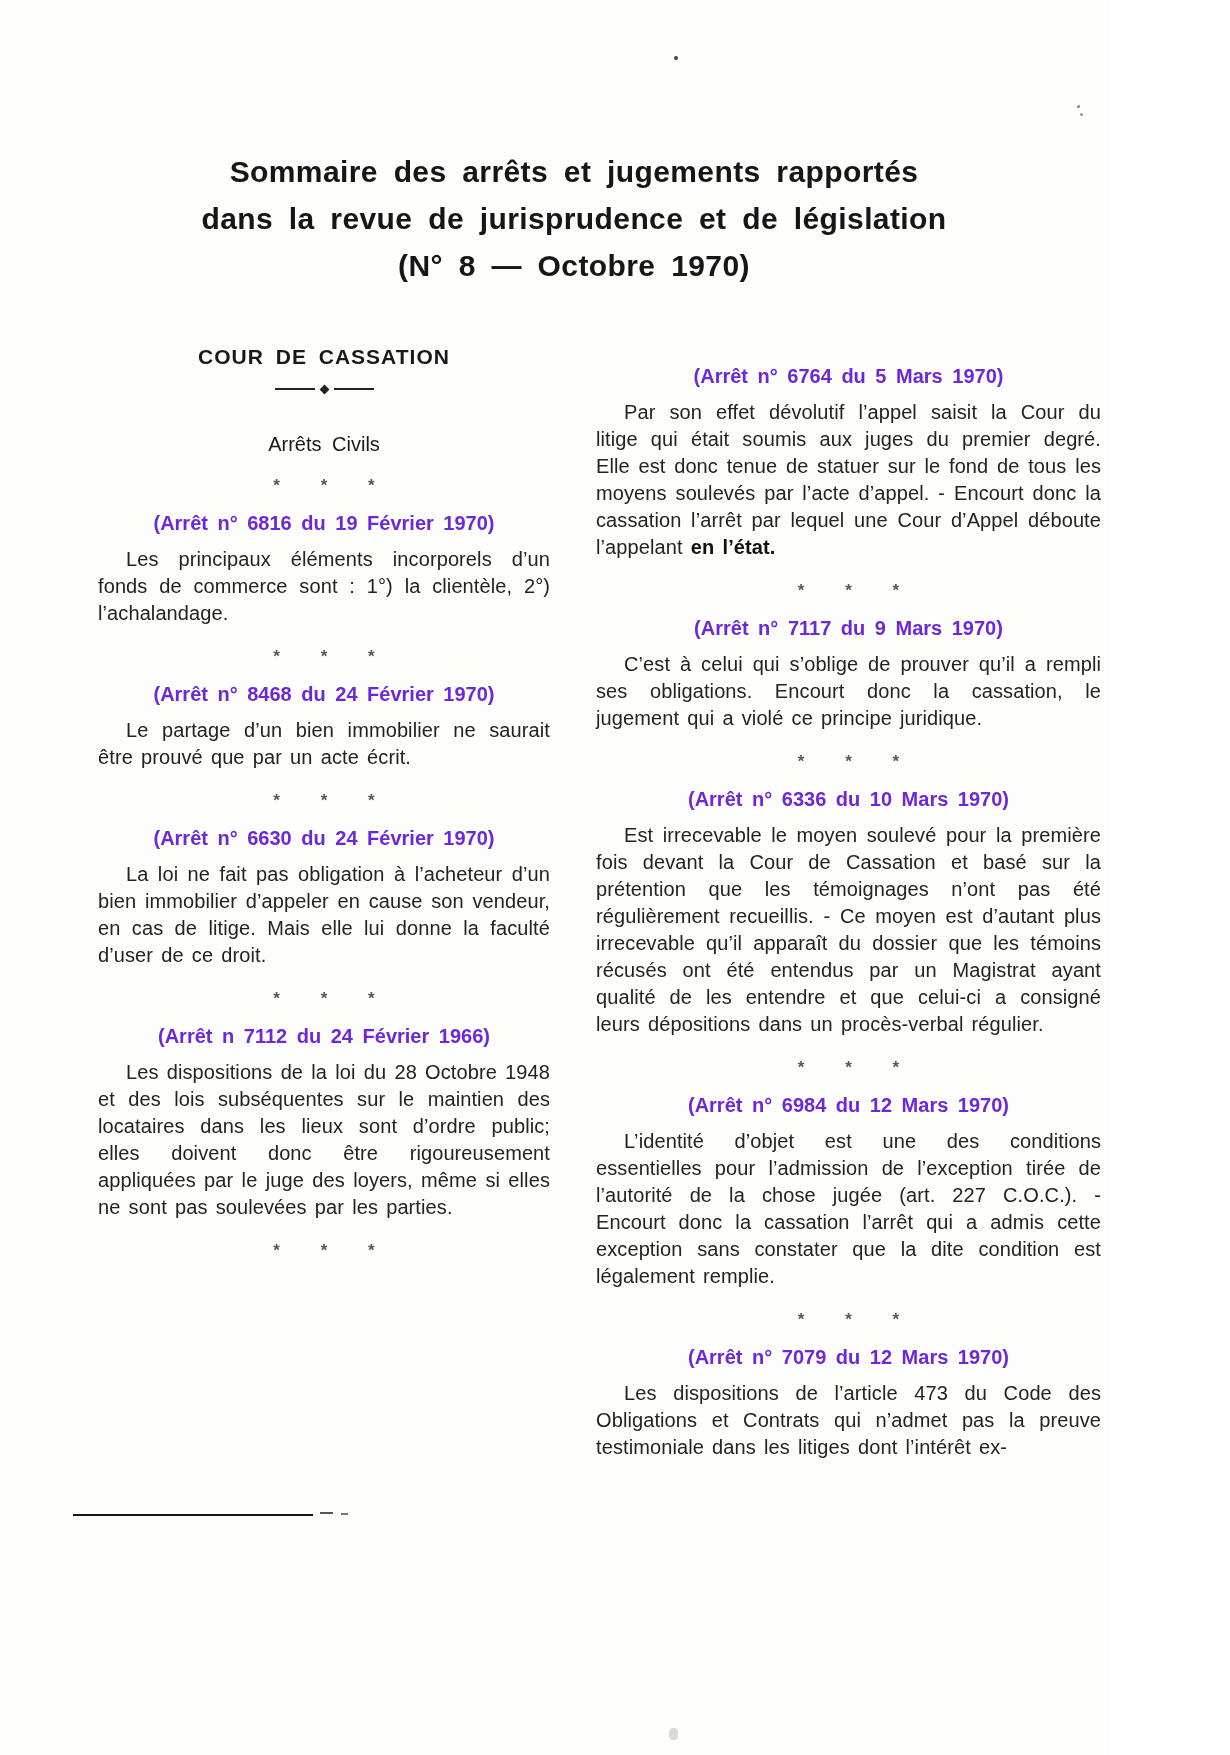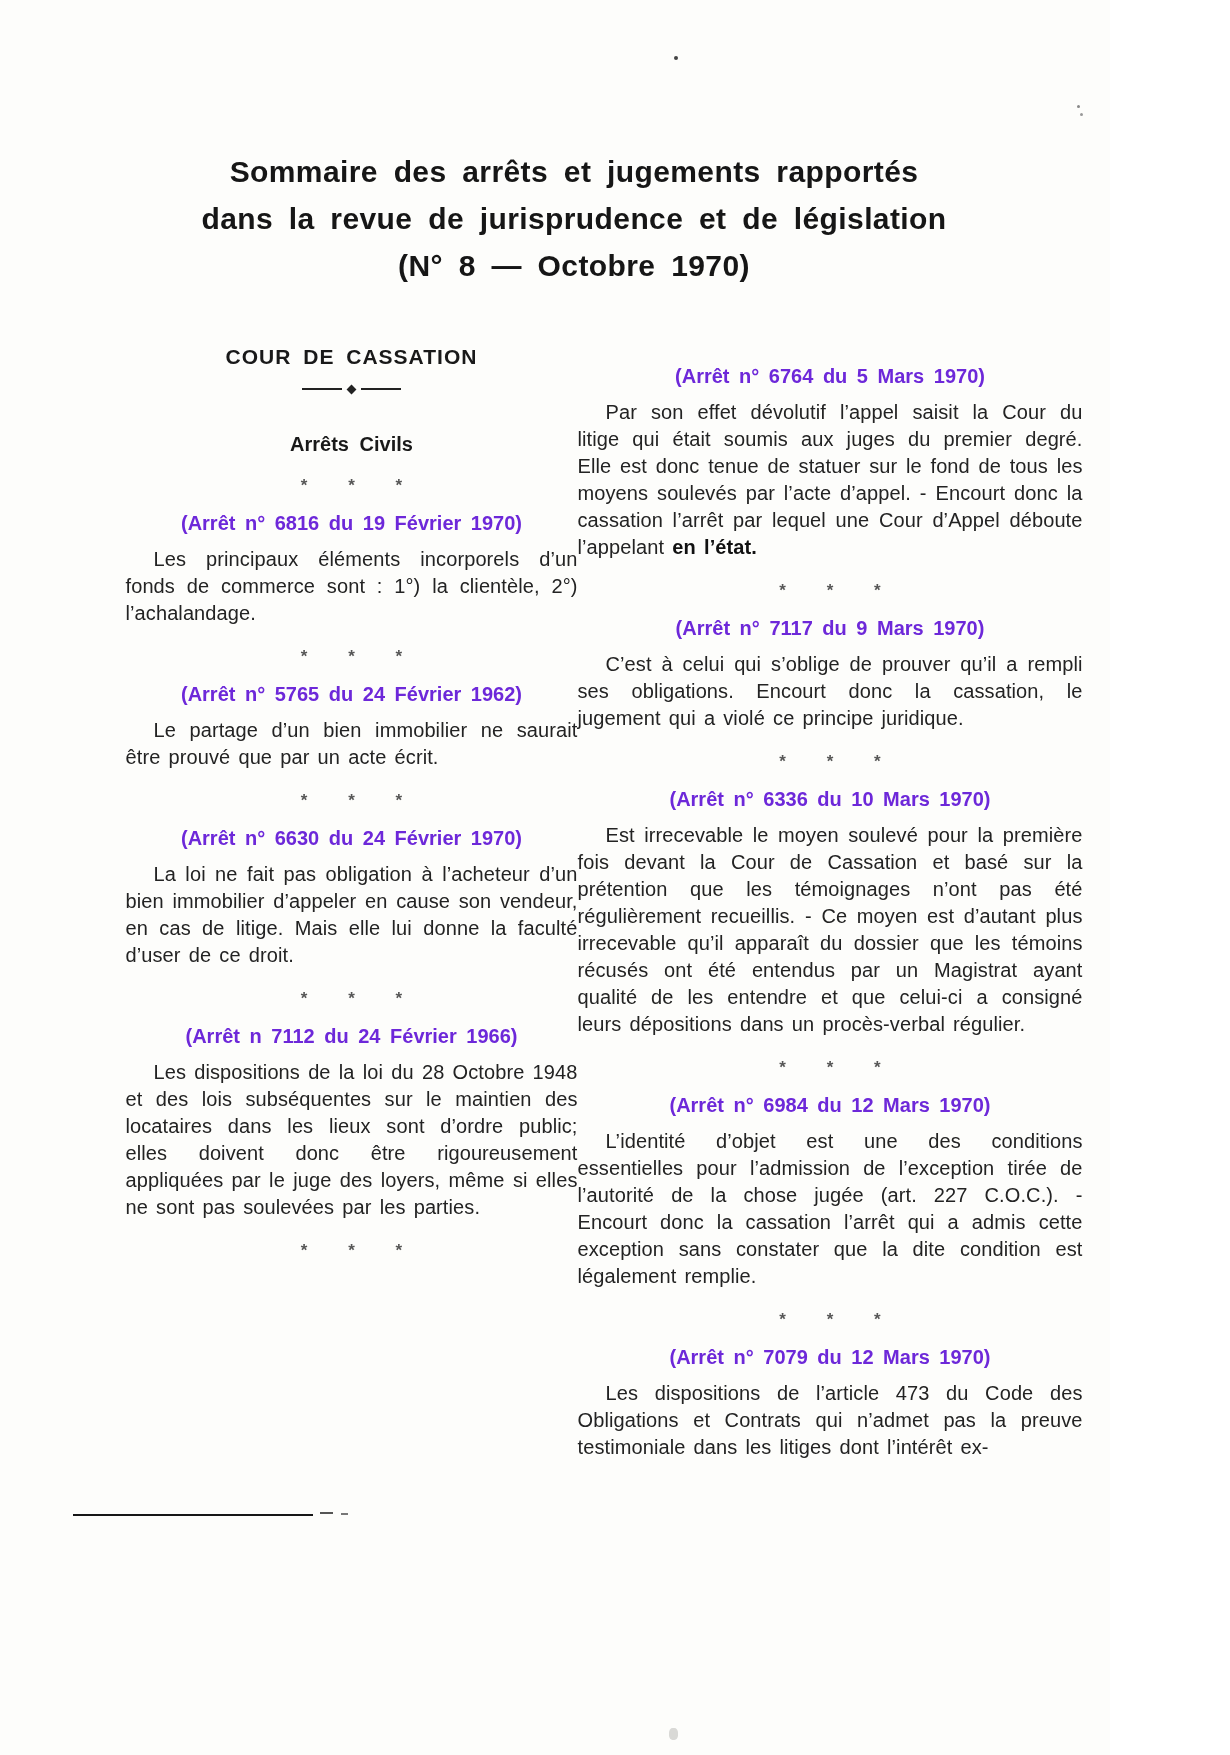--- a/index.html
+++ b/index.html
@@ -18,40 +18,40 @@
     text-align:center;
   }
   .title-line {
     font-size:30px; font-weight:bold; line-height:47px;
     letter-spacing:0.4px; word-spacing:7px; color:#161616;
   }
 
   
   .columns {
     position:absolute; top:345px; left:98px; width:1012px;
-    display:flex; align-items:flex-start;justify-content:center;
+    display:flex; gap:46px; align-items:flex-start;
   }
   .col-left  { width:452px; }
   .col-right { width:505px; padding-top:20px; }
 
   .court-header {
     margin:0; text-align:center;
     font-size:21px; font-weight:bold; letter-spacing:1px; word-spacing:5px;
     color:#191919;
   }
   .ornament {
     margin:16px auto 0; display:flex; justify-content:center; align-items:center;
     height:8px;
   }
   .orn-line { width:40px; height:2px; background:#222; }
   .orn-diamond { width:7px; height:7px; background:#222; transform:rotate(45deg); margin:0 6px; }
 
   .subsection-title {
     margin:40px 0 0; text-align:center;
-    font-size:20px; font-weight:bold; word-spacing:5px; color:#191919;
+    font-size:20px; font-weight:normal; word-spacing:5px; color:#191919;
   }
 
   .arret-heading {
     margin:26px 0 11px; text-align:center;
     font-size:20px; font-weight:bold; word-spacing:4px; color:#6d28d9;
     white-space:nowrap;
   }
   .col-left .arret-heading:first-child, .col-right .arret-heading:first-child { margin-top:0; }
 
   .arret-body {
@@ -107,21 +107,21 @@
 
       <div class="sep">* * *</div>
 
       <div>
         <h4 class="arret-heading">(Arrêt n° 6816 du 19 Février 1970)</h4>
         <p class="arret-body">Les principaux éléments incorporels d’un fonds de commerce sont : 1°) la clientèle, 2°) l’achalandage.</p>
       </div>
       <div class="sep">* * *</div>
 
       <div>
-        <h4 class="arret-heading">(Arrêt n° 5765 du 24 Février 1962)</h4>
+        <h4 class="arret-heading">(Arrêt n° 8468 du 24 Février 1970)</h4>
         <p class="arret-body">Le partage d’un bien immobilier ne saurait être prouvé que par un acte écrit.</p>
       </div>
       <div class="sep">* * *</div>
 
       <div>
         <h4 class="arret-heading">(Arrêt n° 6630 du 24 Février 1970)</h4>
         <p class="arret-body">La loi ne fait pas obligation à l’acheteur d’un bien immobilier d’appeler en cause son vendeur, en cas de litige. Mais elle lui donne la faculté d’user de ce droit.</p>
       </div>
       <div class="sep">* * *</div>
 

